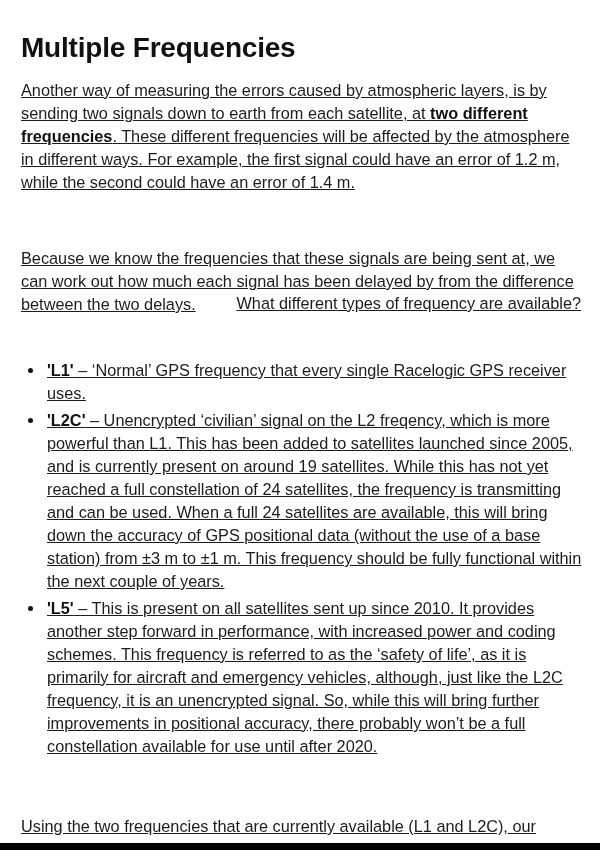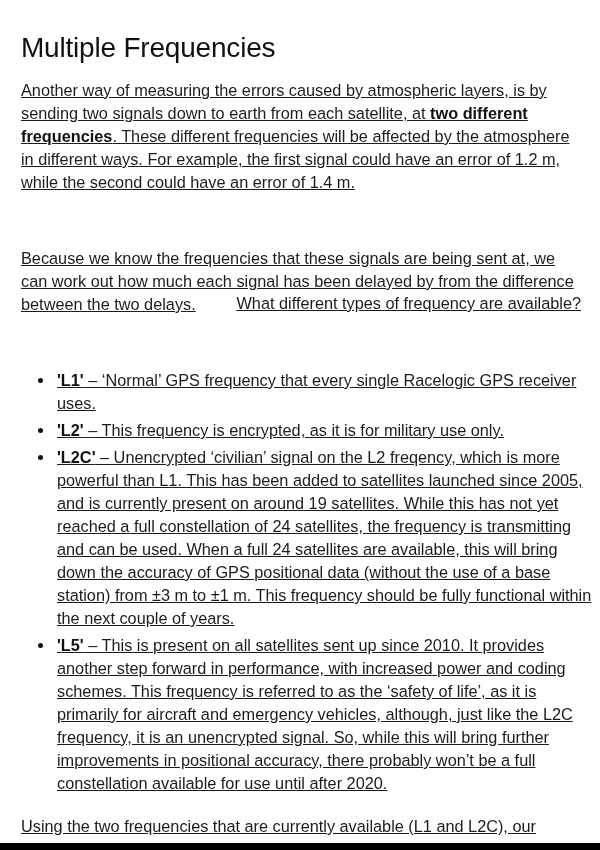--- a/index.html
+++ b/index.html
@@ -3,32 +3,32 @@
 <meta charset="utf-8">
 <style>
   html, body { margin: 0; padding: 0; }
   body {
     width: 600px; height: 850px; overflow: hidden; position: relative;
     background: #ffffff; color: #1a1a1a;
     font-family: "Liberation Sans", "DejaVu Sans", sans-serif;
   }
   .content { position: absolute; left: 21px; top: 0; width: 560px; }
   h1 {
-    font-weight: 400; font-size: 28px; line-height: 34px;
+    font-weight: 700; font-size: 28px; line-height: 34px;
     margin: 0; position: absolute; top: 31px; left: 0; color: #111;
     letter-spacing: -0.2px;
   }
   p, li {
     font-size: 16.3px; line-height: 23px; margin: 0; color: #1c1c1c; text-decoration: underline;
   }
   p b, li b { font-weight: 700; color: #111; }
   .p1 { position: absolute; top: 79px; left: 0; width: 560px; }
   .p2 { position: absolute; top: 207px; left: 0; width: 560px; margin-top: 40px; }
   .p3 { position: absolute; top: 292px; left: 0; width: 560px; text-align: right; }
-  ul { list-style: none; margin: 16px; padding: 0; position: absolute; top: 353px; left: 0; width: 560px; }
+  ul { list-style: none; margin: 6px; padding: 0; position: absolute; top: 353px; left: 0; width: 560px; }
   li { position: relative; padding-left: 20px; margin-bottom: 4px; }
   li .bullet {
     position: absolute; left: 1px; top: 9px; width: 5px; height: 5px;
     border-radius: 50%; background: #111;
   }
   .p4 { position: absolute; top: 815px; left: 0; width: 560px; white-space: nowrap; }
   .bottom-bar { position: absolute; left: 0; top: 843px; width: 600px; height: 7px; background: #000; }
 </style>
 </head>
 <body>
@@ -37,21 +37,20 @@
   <h1>Multiple Frequencies</h1>
 
   <p class="p1"><span>Another way of measuring the errors caused by atmospheric layers, is by sending two signals down to earth from each satellite, at </span><b>two different frequencies</b><span>. These different frequencies will be affected by the atmosphere in different ways. For example, the first signal could have an error of 1.2 m, while the second could have an error of 1.4 m.</span></p>
 
   <p class="p2">Because we know the frequencies that these signals are being sent at, we can work out how much each signal has been delayed by from the difference between the two delays.</p>
 
   <p class="p3">What different types of frequency are available?</p>
 
   <ul>
     <li><span class="bullet"></span><b>'L1'</b><span> – ‘Normal’ GPS frequency that every single Racelogic GPS receiver uses.</span></li>
-    <li><span class="bullet"></span><b>'L2'</b><span> – This frequency is encrypted, as it is for military use only.</span></li>
     <li><span class="bullet"></span><b>'L2C'</b><span> – Unencrypted ‘civilian’ signal on the L2 freqency, which is more powerful than L1. This has been added to satellites launched since 2005, and is currently present on around 19 satellites. While this has not yet reached a full constellation of 24 satellites, the frequency is transmitting and can be used. When a full 24 satellites are available, this will bring down the accuracy of GPS positional data (without the use of a base station) from ±3 m to ±1 m. This frequency should be fully functional within the next couple of years.</span></li>
     <li><span class="bullet"></span><b>'L5'</b><span> – This is present on all satellites sent up since 2010. It provides another step forward in performance, with increased power and coding schemes. This frequency is referred to as the ‘safety of life’, as it is primarily for aircraft and emergency vehicles, although, just like the L2C frequency, it is an unencrypted signal. So, while this will bring further improvements in positional accuracy, there probably won’t be a full constellation available for use until after 2020.</span></li>
   </ul>
 
   <p class="p4">Using the two frequencies that are currently available (L1 and L2C), our</p>
 </div>
 
 <div class="bottom-bar"></div>
 
 </body></html>

